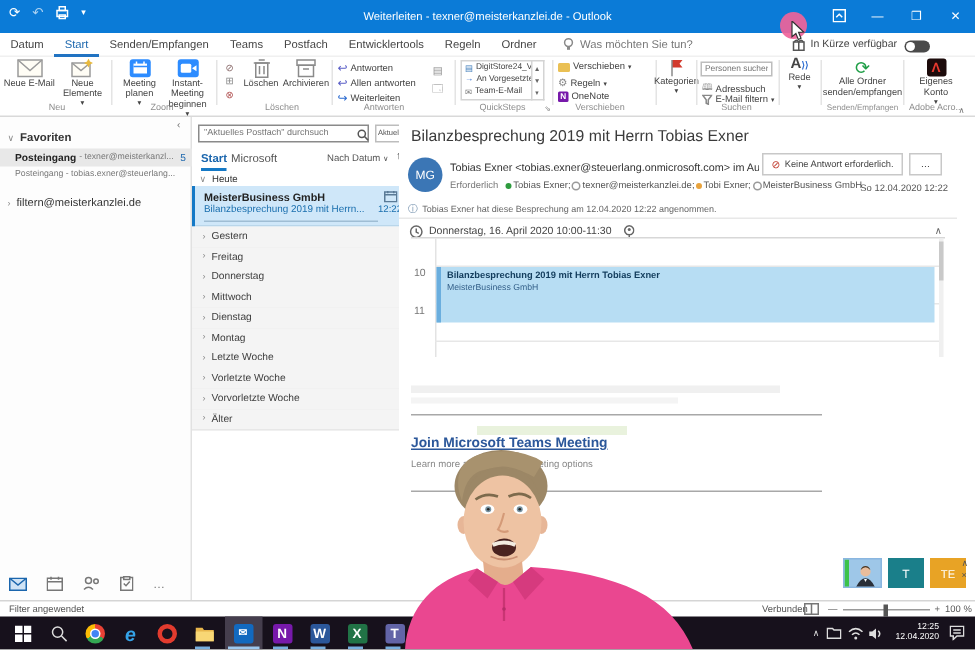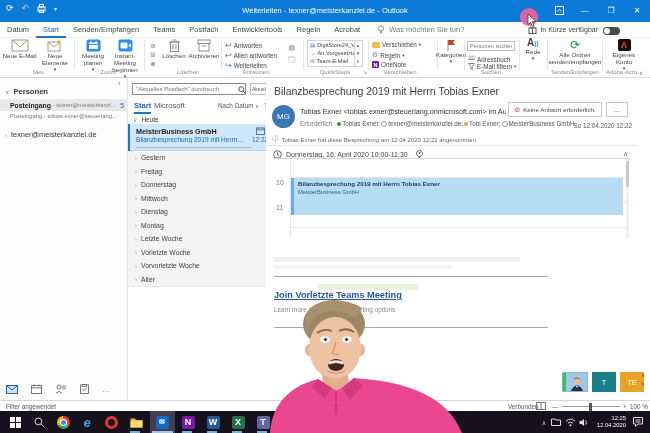--- a/index.html
+++ b/index.html
@@ -75,21 +75,21 @@
   </div>
 
   <div class="abs menubar">
     <span class="mtab">Datum</span>
     <span class="mtab active">Start</span>
     <span class="mtab">Senden/Empfangen</span>
     <span class="mtab">Teams</span>
     <span class="mtab">Postfach</span>
     <span class="mtab">Entwicklertools</span>
     <span class="mtab">Regeln</span>
-    <span class="mtab">Acrobat</span>
+    <span class="mtab">Ordner</span>
     <span style="margin-left:10px;">
       <svg width="8" height="9" viewBox="0 0 8 9">
           <circle cx="4" cy="3.4" r="2.6" fill="none" stroke="#8a8a8a"></circle>
           <rect x="3" y="6.2" width="2" height="2" fill="#8a8a8a"></rect>
         </svg>
     </span>
     <span style="margin-left:4px;color:#777;">Was möchten Sie tun?</span>
     <span class="abs" style="right:52px;top:3px;display:flex;align-items:center;gap:3px;">
       <span>
         <svg width="9" height="9" viewBox="0 0 9 9">
@@ -280,30 +280,30 @@
       <span>Eigenes Konto</span>
         <span style="font-size:5px;">▾</span>
     </div>
     <div class="grp" style="left:603px;width:42px;">Adobe Acro...</div>
     <div class="abs" style="left:639px;top:32px;font-size:5.5px;color:#777;">∧</div>
   </div>
 
   <div class="abs folderpane">
     <div class="abs" style="left:118px;top:2px;font-size:7px;color:#777;">‹</div>
     <div class="abs" style="left:5px;top:9px;font-size:7.6px;color:#333;">
-      <span class="chev">∨</span><span style="font-weight:bold;">Personen</span>
+      <span class="chev">∨</span><span style="font-weight:bold;">Favoriten</span>
     </div>
     <div class="abs" style="left:0;top:21px;width:128px;height:12px;background:#e8e8e8;display:flex;align-items:center;padding-left:10px;box-sizing:border-box;">
       <span style="font-size:6.8px;font-weight:bold;color:#222;">Posteingang</span>
       <span style="font-size:5.8px;color:#777;margin-left:2px;">- texner@meisterkanzl...</span>
       <span style="font-size:6.8px;color:#1b66ad;margin-left:auto;margin-right:4px;">5</span>
     </div>
     <div class="abs" style="left:10px;top:35px;width:116px;font-size:5.8px;color:#777;white-space:nowrap;overflow:hidden;">Posteingang - tobias.exner@steuerlang...</div>
     <div class="abs" style="left:5px;top:52px;font-size:7.4px;color:#333;">
-      <span class="chev">›</span><span>texner@meisterkanzlei.de</span>
+      <span class="chev">›</span><span>filtern@meisterkanzlei.de</span>
     </div>
 
     <div class="abs" style="left:6px;top:306px;display:flex;gap:13px;align-items:center;">
       <span>
         <svg width="12" height="9" viewBox="0 0 12 9">
             <rect x="0.5" y="0.5" width="11" height="8" fill="#cfe3f5" stroke="#1b66ad"></rect>
             <path d="M0.5 0.5 L6 5 L11.5 0.5" fill="none" stroke="#1b66ad"></path>
           </svg>
       </span>
       <span>
@@ -469,21 +469,21 @@
       </div>
       <div class="abs" style="left:352px;top:0;width:3px;height:79px;background:#f0f0f0;">
         <div class="abs" style="left:0;top:2px;width:3px;height:26px;background:#c9c9c9;"></div>
       </div>
     </div>
 
     <div class="abs" style="left:8px;top:179px;width:246px;height:5px;background:#f0f0f0;"></div>
     <div class="abs" style="left:8px;top:187px;width:178px;height:4px;background:#f4f4f4;"></div>
     <div class="hr" style="left:8px;top:198px;width:274px;"></div>
     <div class="abs" style="left:52px;top:206px;width:100px;height:6px;background:#e9f2dd;"></div>
-    <div class="abs" style="left:8px;top:212px;font-size:9.2px;font-weight:bold;color:#2b579a;text-decoration:underline;">Join Vorletzte Teams Meeting</div>
+    <div class="abs" style="left:8px;top:212px;font-size:9.2px;font-weight:bold;color:#2b579a;text-decoration:underline;">Join Microsoft Teams Meeting</div>
     <div class="abs" style="left:8px;top:228px;font-size:6.4px;color:#888;">Learn more about Teams | Meeting options</div>
     <div class="hr" style="left:8px;top:249px;width:274px;"></div>
   </div>
 
   <div class="abs statusbar">
     <span class="abs" style="left:6px;top:2px;">Filter angewendet</span>
     <span class="abs" style="left:508px;top:2px;">Verbunden</span>
     <span class="abs" style="left:536px;top:1px;">
       <svg width="10" height="8" viewBox="0 0 10 8">
           <rect x="0.5" y="0.5" width="9" height="7" fill="none" stroke="#777"></rect>

